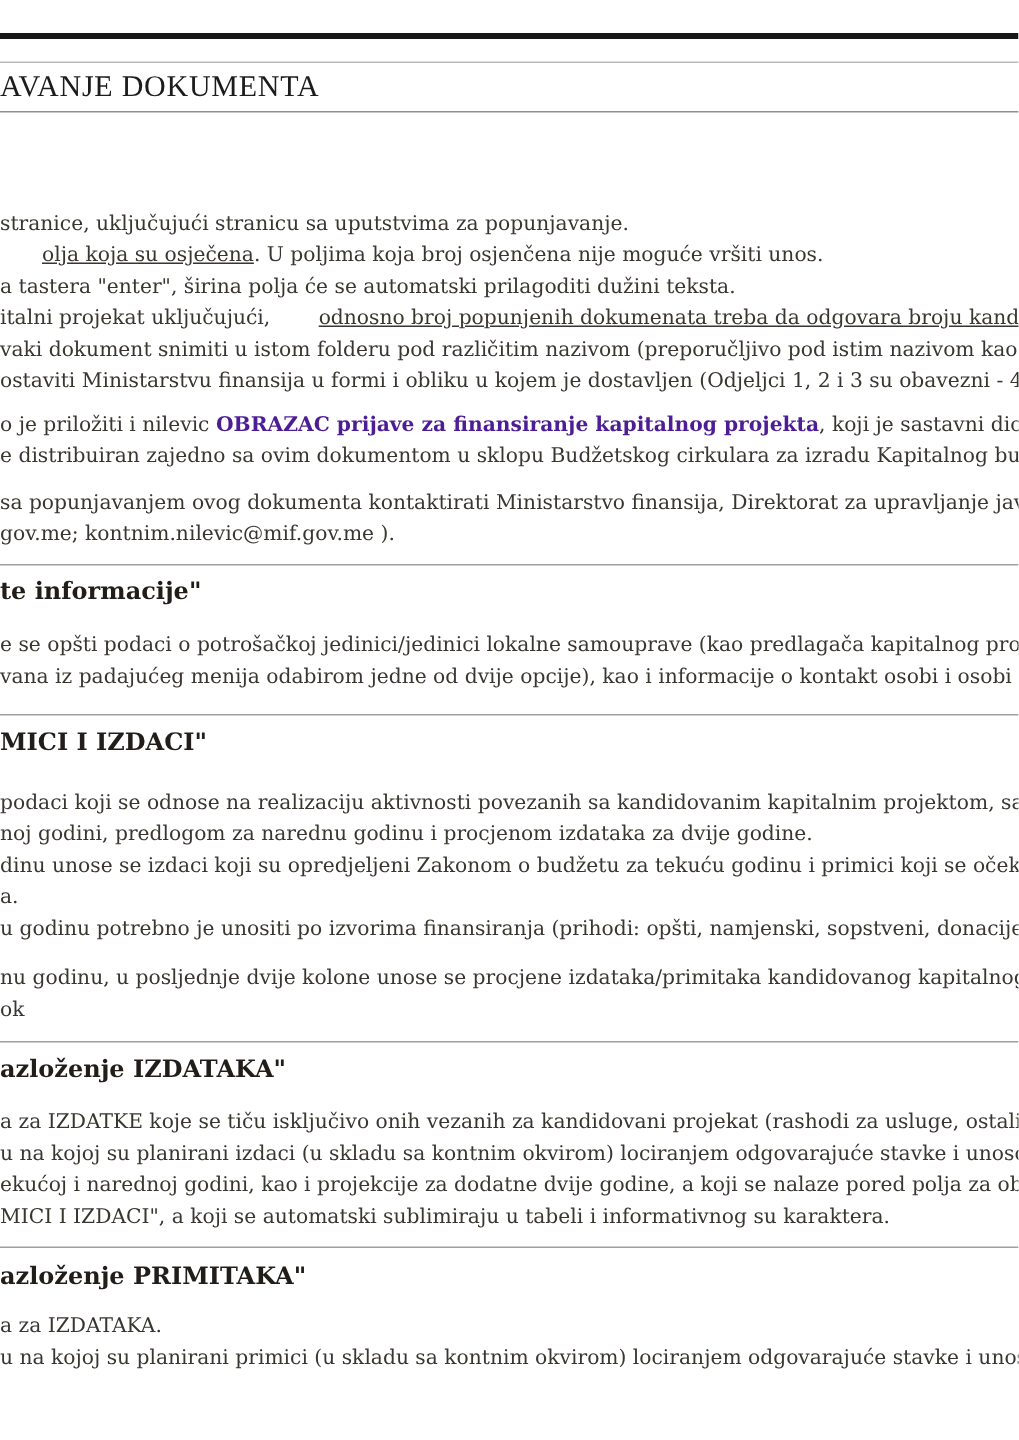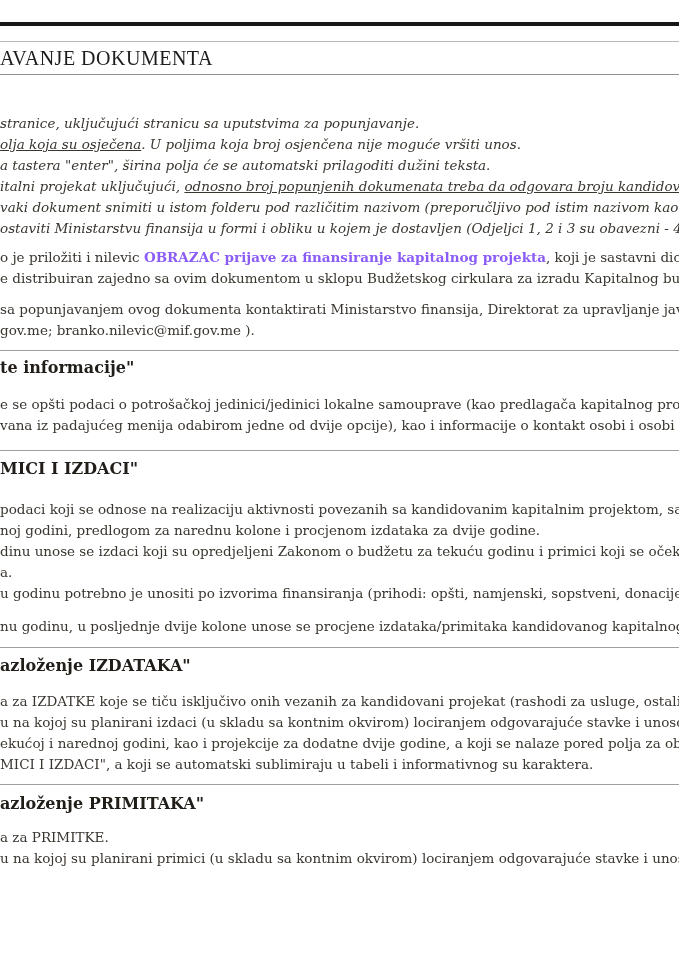--- a/index.html
+++ b/index.html
@@ -33,24 +33,24 @@
     display: block;
   }
 
   .content { font-size: 13.5px; }
   .line {
     height: 21px;
     line-height: 21px;
     white-space: nowrap;
     overflow: visible;
   }
-  .u { text-decoration: underline; }
-  .b { font-weight: bold; color: #8b5cf6; }
+  .u { text-decoration: underline; padding-left: 28px; }
+  .b { font-weight: bold; color: #4c1d95; }
 
-  .intro-block   { margin-top: 38px; font-style: italic; }
+  .intro-block   { margin-top: 64px; }
   .para-2        { margin-top: 8px; }
   .para-3        { margin-top: 10px; }
 
   .divider {
     border: none;
     border-top: 1px solid #9f9f9f;
     margin: 0;
   }
   .div-1 { margin-top: 9px; }
   .div-2 { margin-top: 14px; }
@@ -97,57 +97,58 @@
       <div class="line">ostaviti Ministarstvu finansija u formi i obliku u kojem je dostavljen (Odjeljci 1, 2 i 3 su obavezni - 4 samo</div>
     </div>
 
     <div class="para-2">
       <div class="line"><span>o je priložiti i nilevic </span><span class="b">OBRAZAC prijave za finansiranje kapitalnog projekta</span><span>, koji je sastavni dio nov</span></div>
       <div class="line">e distribuiran zajedno sa ovim dokumentom u sklopu Budžetskog cirkulara za izradu Kapitalnog budžeta</div>
     </div>
 
     <div class="para-3">
       <div class="line">sa popunjavanjem ovog dokumenta kontaktirati Ministarstvo finansija, Direktorat za upravljanje javnim i</div>
-      <div class="line">gov.me; branko.nilevic@mif.gov.me ).</div>
+      <div class="line">gov.me; kontnim.nilevic@mif.gov.me ).</div>
     </div>
 
     <hr class="divider div-1">
 
     <div class="heading h-1">te informacije"</div>
     <div class="s1-para">
       <div class="line">e se opšti podaci o potrošačkoj jedinici/jedinici lokalne samouprave (kao predlagača kapitalnog projekta</div>
       <div class="line">vana iz padajućeg menija odabirom jedne od dvije opcije), kao i informacije o kontakt osobi i osobi odgov</div>
     </div>
 
     <hr class="divider div-2">
 
     <div class="heading h-2">MICI I IZDACI"</div>
     <div class="s2-para-1">
       <div class="line">podaci koji se odnose na realizaciju aktivnosti povezanih sa kandidovanim kapitalnim projektom, sa pre</div>
-      <div class="line">noj godini, predlogom za narednu kolone i procjenom izdataka za dvije godine.</div>
+      <div class="line">noj godini, predlogom za narednu godinu i procjenom izdataka za dvije godine.</div>
       <div class="line">dinu unose se izdaci koji su opredjeljeni Zakonom o budžetu za tekuću godinu i primici koji se očekuje da</div>
       <div class="line">a.</div>
       <div class="line">u godinu potrebno je unositi po izvorima finansiranja (prihodi: opšti, namjenski, sopstveni, donacije, dom</div>
     </div>
     <div class="s2-para-2">
       <div class="line">nu godinu, u posljednje dvije kolone unose se procjene izdataka/primitaka kandidovanog kapitalnog pro</div>
+      <div class="line">ok</div>
     </div>
 
     <hr class="divider div-3">
 
     <div class="heading h-3">azloženje IZDATAKA"</div>
     <div class="s3-para">
       <div class="line">a za IZDATKE koje se tiču isključivo onih vezanih za kandidovani projekat (rashodi za usluge, ostali izdaci</div>
       <div class="line">u na kojoj su planirani izdaci (u skladu sa kontnim okvirom) lociranjem odgovarajuće stavke i unosom obr</div>
       <div class="line">ekućoj i narednoj godini, kao i projekcije za dodatne dvije godine, a koji se nalaze pored polja za obrazlož</div>
       <div class="line">MICI I IZDACI", a koji se automatski sublimiraju u tabeli i informativnog su karaktera.</div>
     </div>
 
     <hr class="divider div-4">
 
     <div class="heading h-4">azloženje PRIMITAKA"</div>
     <div class="s4-para-1">
-      <div class="line">a za PRIMITKE.</div>
+      <div class="line">a za IZDATAKA.</div>
       <div class="line">u na kojoj su planirani primici (u skladu sa kontnim okvirom) lociranjem odgovarajuće stavke i unosom ob</div>
     </div>
 
   </div>
 </div>
 
 </body></html>

